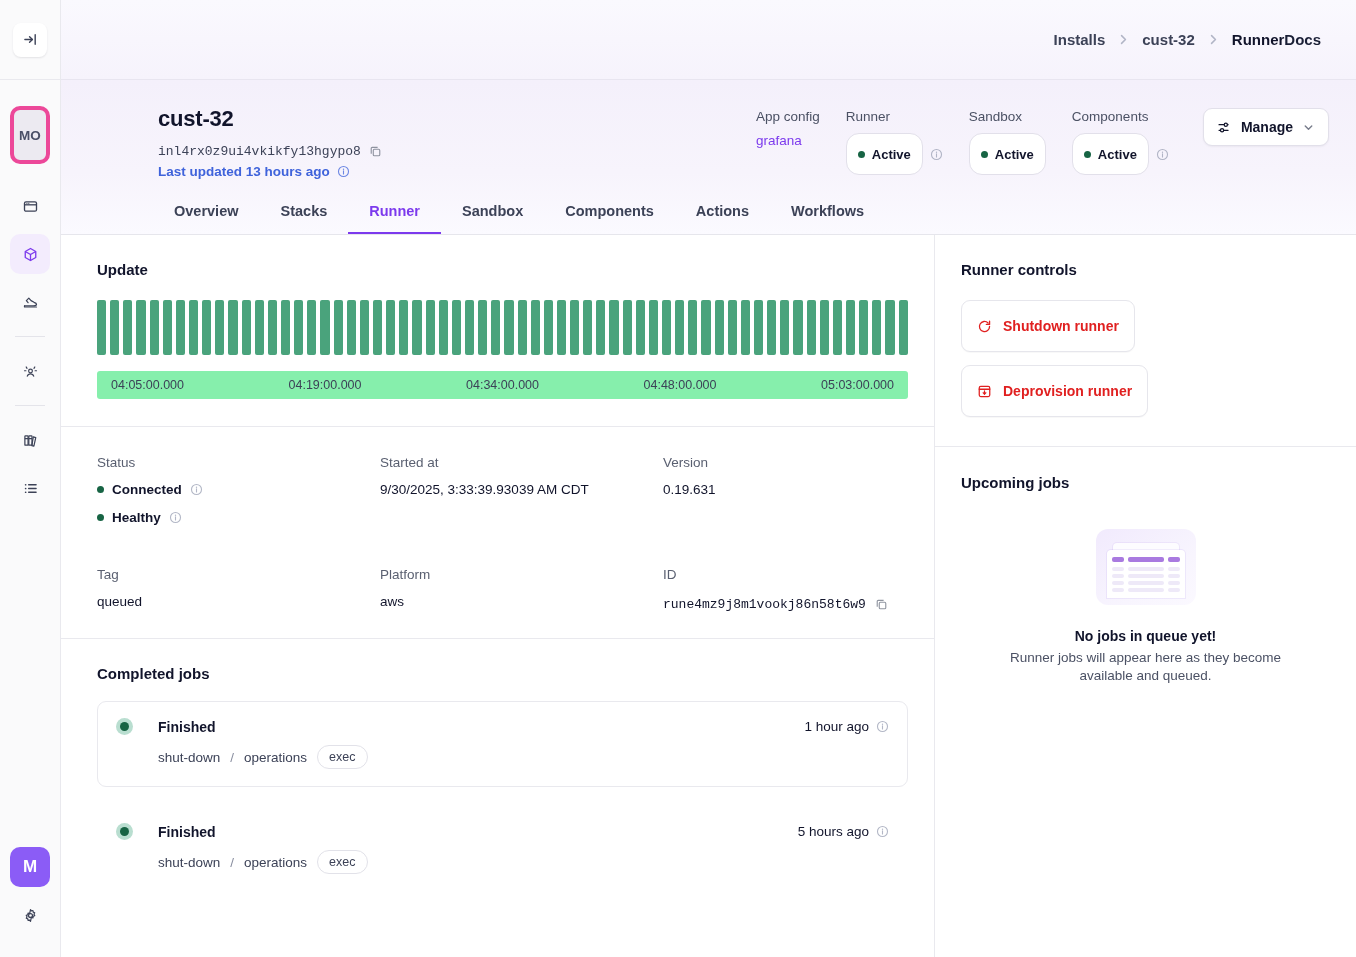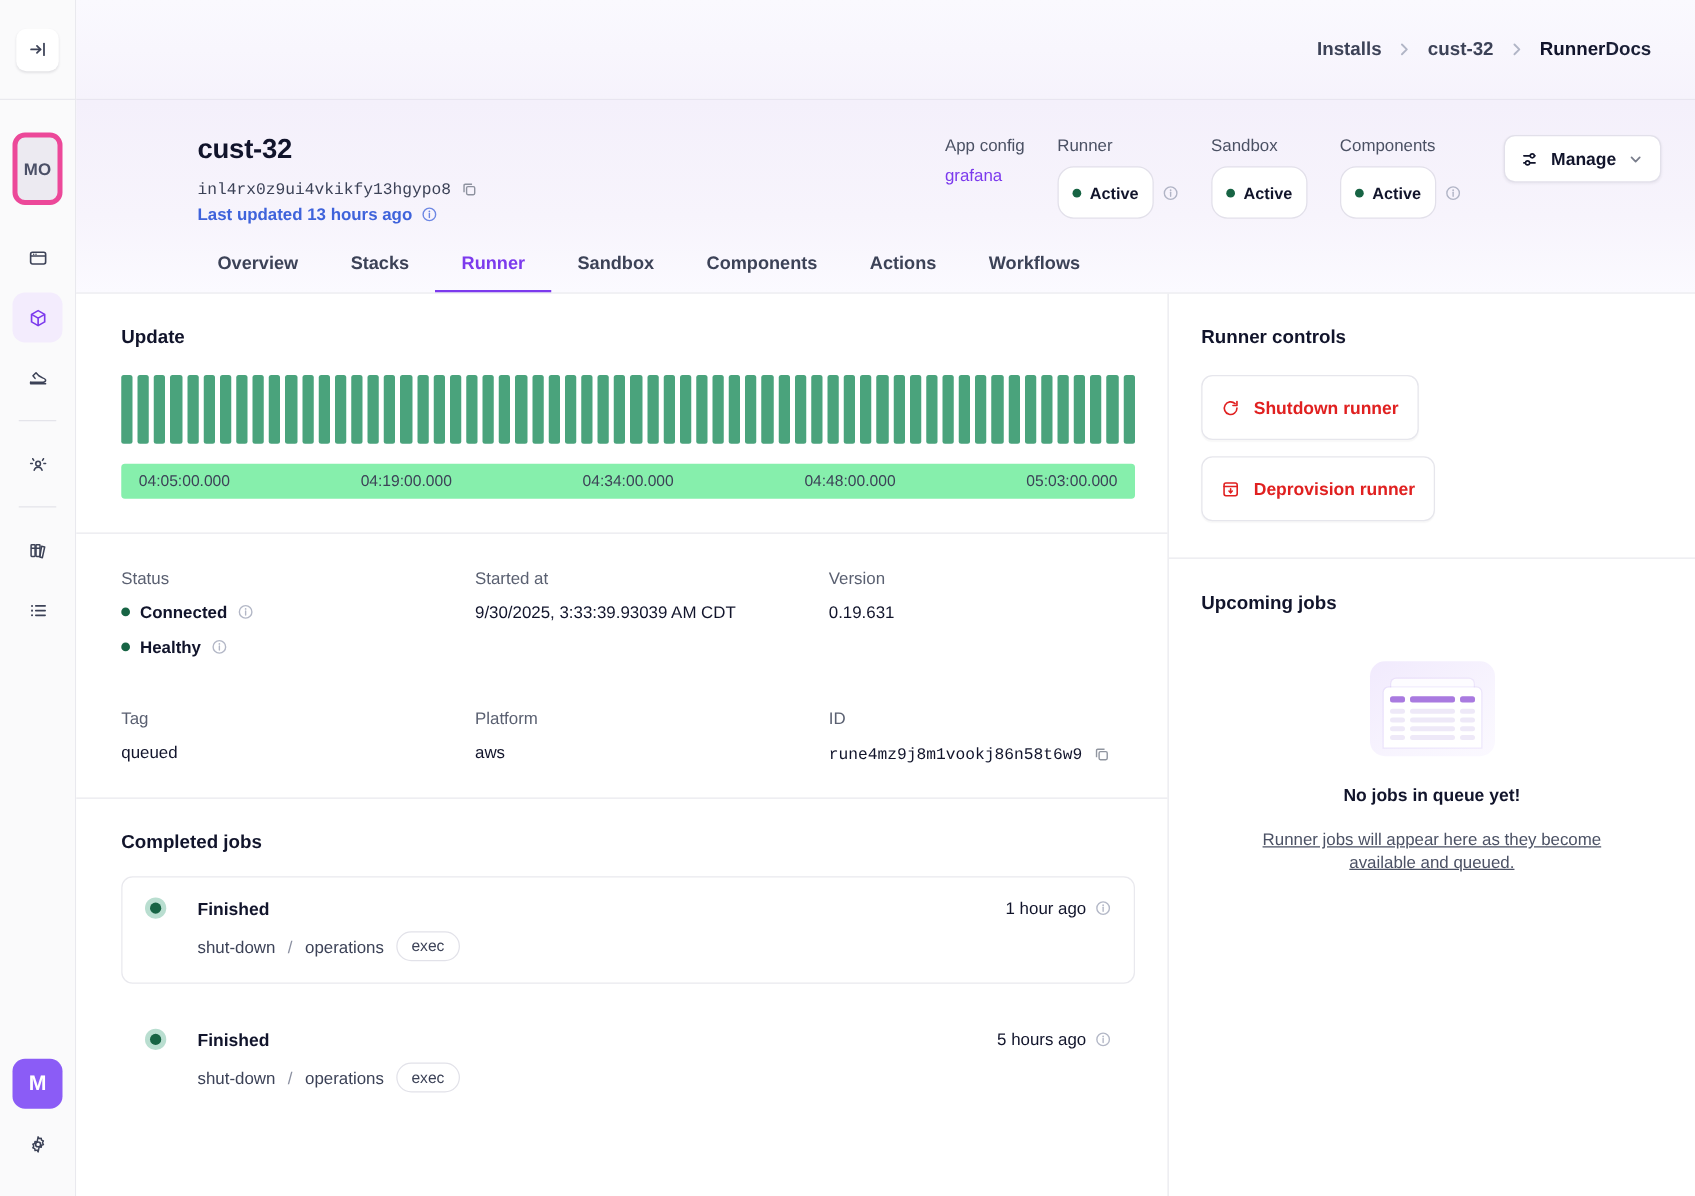--- a/index.html
+++ b/index.html
@@ -194,21 +194,21 @@
     overflow: hidden;
   }
   .art-rowhdr { display: flex; gap: 4px; padding: 7px 5px 0; }
   .art-hcell { height: 5px; border-radius: 2px; background: #a97ae0; }
   .art-hcell.a { width: 12px; } .art-hcell.b { flex: 1 1 auto; } .art-hcell.c { width: 12px; }
   .art-rows { display: flex; flex-direction: column; gap: 3px; padding: 5px 5px 0; }
   .art-row { display: flex; gap: 4px; }
   .art-cell { height: 4px; border-radius: 2px; background: #eee9f8; }
   .art-cell.a { width: 12px; } .art-cell.b { flex: 1 1 auto; } .art-cell.c { width: 12px; }
   .empty-title { font-size: 14px; font-weight: 600; color: #11142b; }
-  .empty-sub { font-size: 13.5px; color: #4b5164; line-height: 1.32; margin-top: 19px; text-decoration: underline; }
+  .empty-sub { font-size: 13.5px; color: #4b5164; line-height: 1.32; margin-top: 5px; }
 
   svg { display: block; }
   .ico { width: 15px; height: 15px; flex: none; }
   .ico-sm { width: 13px; height: 13px; flex: none; opacity: .75; }
 </style>
 </head>
 <body>
 
 <div class="app">
 

